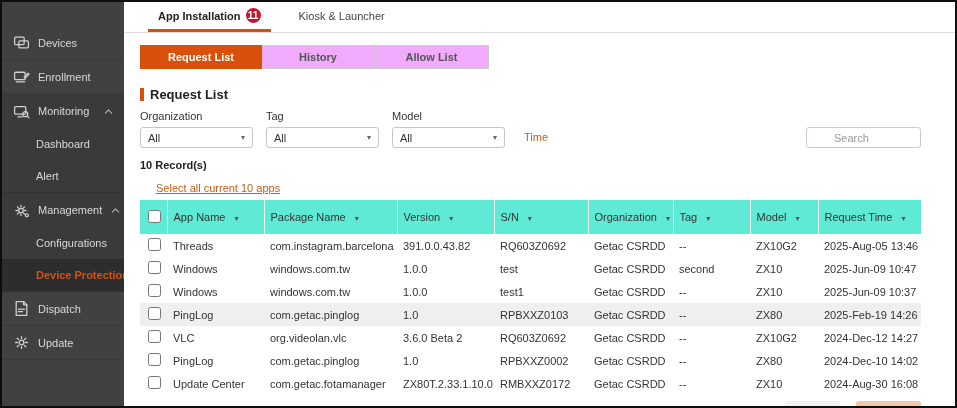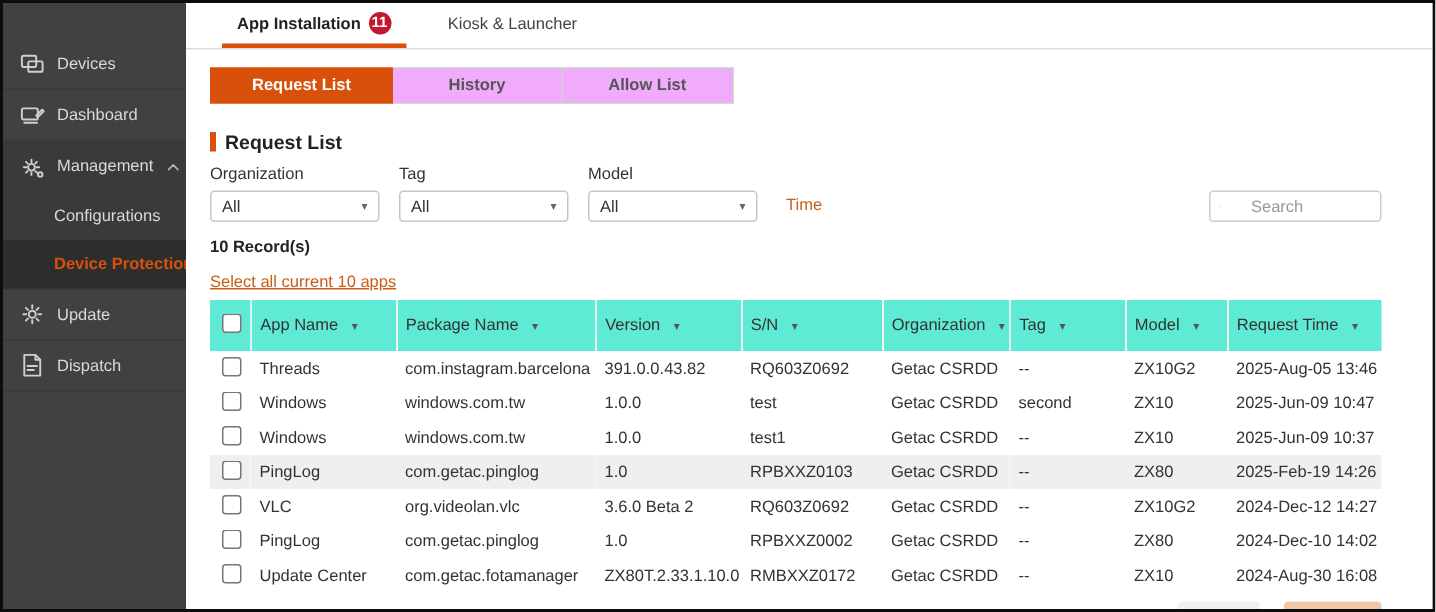--- a/index.html
+++ b/index.html
@@ -103,21 +103,21 @@
   }
   .search input {
     border: none; outline: none; width: 80px; font-size: 11px;
     font-family: inherit; color: #333; background: transparent;
   }
   .search input::placeholder { color: #999; }
 
   .count { margin-top: 11px; font-weight: bold; color: #222; }
   .select-all {
     display: inline-block; margin-top: 11px; align-self: flex-start;
-    color: var(--link, #c75f16); text-decoration: underline; cursor: pointer;
+    color: var(--link, #c75f16); text-decoration: underline; cursor: pointer; margin-left: 16px;
   }
 
   table { width: 100%; border-collapse: collapse; margin-top: 6px; table-layout: fixed; }
   th {
     background: #5eead4; height: 34px; text-align: left; font-weight: normal;
     color: #333; padding: 0 6px; border-right: 1px solid #eee; cursor: pointer;
     white-space: nowrap; overflow: hidden; margin-left: 20px;
   }
   th:last-child { border-right: none; }
   th .sort { font-size: 8px; color: #555; margin-left: 9px; }
@@ -154,23 +154,43 @@
       </svg>
       <span class="lbl">Devices</span>
     </div>
 
     <div class="nav-item">
       <svg class="icon16 line" viewBox="0 0 16 16">
         <rect x="1.5" y="4" width="10" height="7" rx="1"></rect>
           <path d="M3 13h8"></path>
           <path d="M10.5 8.5 L14.2 4.8 L15.2 5.8 L11.5 9.5 Z"></path>
       </svg>
-      <span class="lbl">Dashboard</span>
-    </div>
-
+      <span class="lbl">Enrollment</span>
+    </div>
+
+    <div class="nav-group">
+      <div class="nav-item">
+        <svg class="icon16 line" viewBox="0 0 16 16">
+          <rect x="1.5" y="3.5" width="10.5" height="7" rx="1"></rect>
+            <path d="M4.5 13h4"></path>
+            <circle cx="11.5" cy="10.5" r="2.4"></circle>
+            <path d="M13.2 12.2 L15 14"></path>
+        </svg>
+        <span class="lbl">Monitoring</span>
+        <svg class="chev chevline" viewBox="0 0 14 14">
+          <polyline points="3,9 7,5 11,9"></polyline>
+        </svg>
+      </div>
+      <div class="nav-sub">
+        <span>Dashboard</span>
+      </div>
+      <div class="nav-sub">
+        <span>Alert</span>
+      </div>
+    </div>
 
     <div class="nav-group">
       <div class="nav-item">
         <svg class="icon16 line" viewBox="0 0 16 16">
           <circle cx="7.5" cy="8" r="2.1"></circle>
             <path d="M7.5 3.2v1.6M7.5 11.2v1.6M2.7 8h1.6M10.7 8h1.6M4.1 4.6l1.1 1.1M9.8 10.3l1.1 1.1M10.9 4.6 L9.8 5.7M5.2 10.3 L4.1 11.4"></path>
             <circle cx="13" cy="12.5" r="1.4"></circle>
         </svg>
         <span class="lbl">Management</span>
         <svg class="chev chevline" viewBox="0 0 14 14">
@@ -181,33 +201,33 @@
         <span>Configurations</span>
       </div>
       <div class="nav-sub active">
         <span>Device Protection</span>
         <span class="reddot"></span>
       </div>
     </div>
 
     <div class="nav-item">
       <svg class="icon16 line" viewBox="0 0 16 16">
-        <circle cx="8" cy="8" r="2.2"></circle>
-          <path d="M8 2.4v1.8M8 11.8v1.8M2.4 8h1.8M11.8 8h1.8M4 4l1.3 1.3M10.7 10.7 12 12M12 4l-1.3 1.3M5.3 10.7 4 12"></path>
-      </svg>
-      <span class="lbl">Update</span>
-    </div>
-
-    <div class="nav-item">
-      <svg class="icon16 line" viewBox="0 0 16 16">
         <path d="M3 1.5h7l3 3V14.5H3z"></path>
           <path d="M10 1.5v3h3"></path>
           <path d="M5 8.5h6M5 11h4"></path>
       </svg>
       <span class="lbl">Dispatch</span>
+    </div>
+
+    <div class="nav-item">
+      <svg class="icon16 line" viewBox="0 0 16 16">
+        <circle cx="8" cy="8" r="2.2"></circle>
+          <path d="M8 2.4v1.8M8 11.8v1.8M2.4 8h1.8M11.8 8h1.8M4 4l1.3 1.3M10.7 10.7 12 12M12 4l-1.3 1.3M5.3 10.7 4 12"></path>
+      </svg>
+      <span class="lbl">Update</span>
     </div>
 
   </aside>
 
   <main class="main">
 
     <div class="topbar">
       <div class="tab active">
         <span>App Installation</span>
         <span class="badge">11</span>

